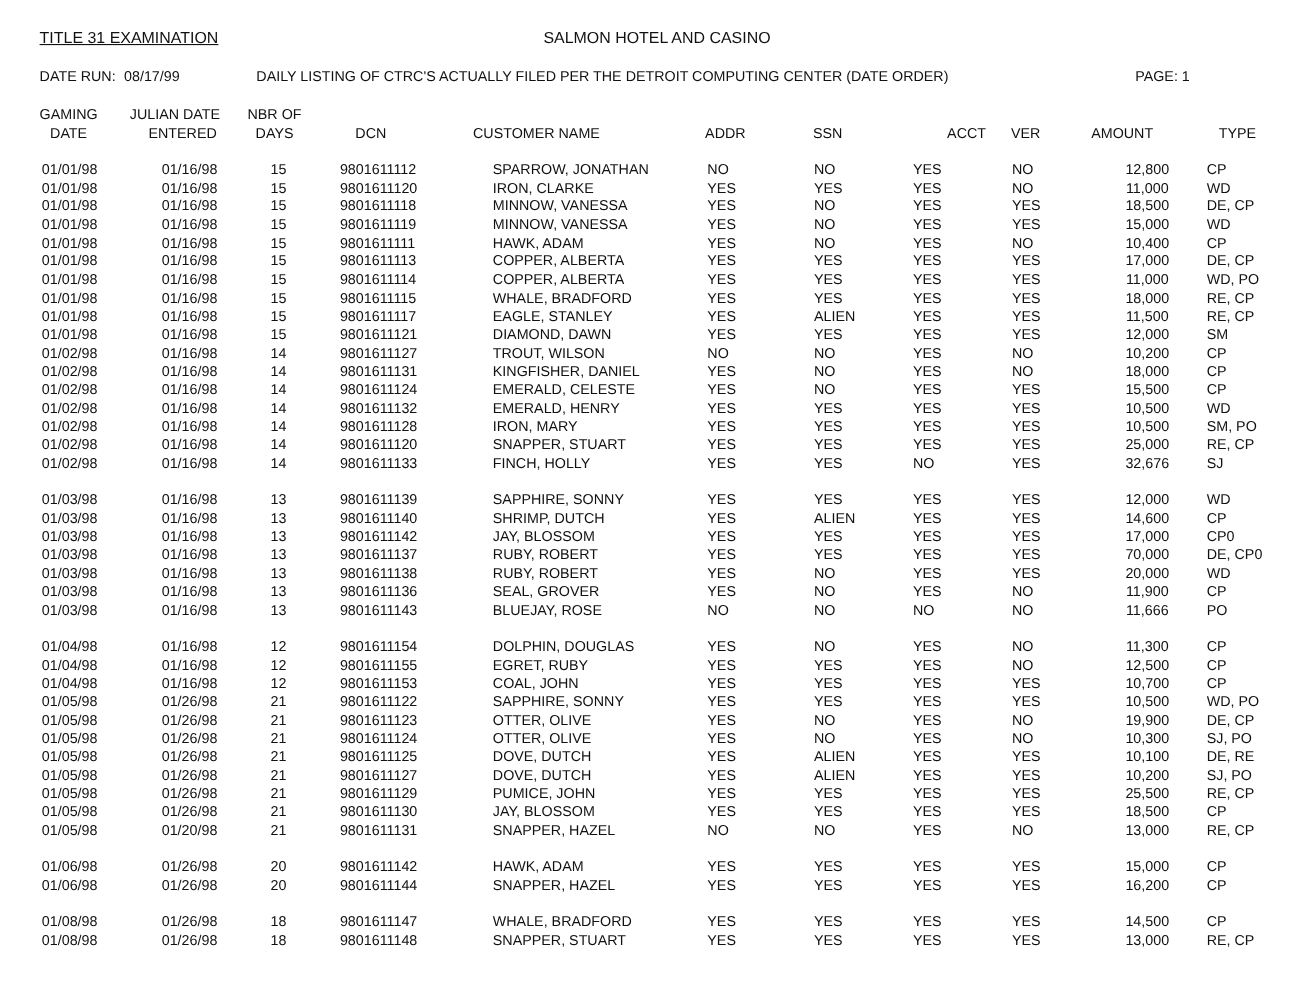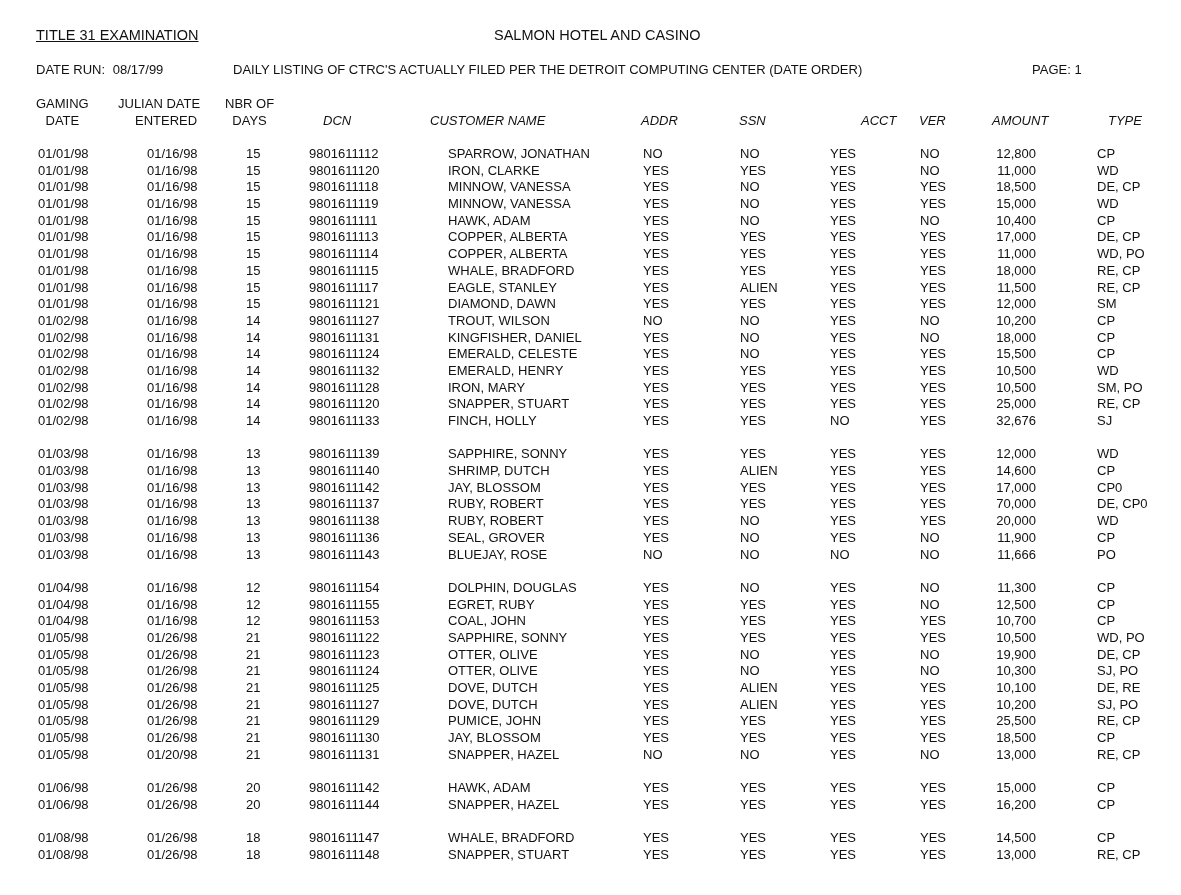--- a/index.html
+++ b/index.html
@@ -5,35 +5,35 @@
   html, body { margin: 0; padding: 0; background: #ffffff; }
   body {
     width: 1181px; height: 895px; position: relative; overflow: hidden;
     font-family: "Liberation Sans", "DejaVu Sans", sans-serif;
     color: #111111;
   }
   .abs { position: absolute; white-space: nowrap; }
   .title { font-size: 14.5px; top: 27px; }
   .sub { font-size: 13px; top: 62px; }
   .hdr { position: absolute; font-size: 13px; line-height: 17px; text-align: center; white-space: nowrap; }
-  .hdr-left { text-align: right; font-style: italic; }
+  .hdr-left { text-align: right; }
   #rows { position: absolute; left: 0; top: 146px; width: 937px; text-decoration: underline; }
   .row { position: relative; height: 16.7px; font-size: 13px; line-height: 16.7px; }
   .row.gap-before { margin-top: 16.7px; }
   .cell { position: absolute; top: 0; white-space: nowrap; }
   .c-gdate { left: 38px; }
   .c-jdate { left: 147px; }
   .c-days  { left: 246px; }
   .c-dcn   { left: 309px; }
   .c-name  { left: 448px; }
   .c-addr  { left: 643px; }
   .c-ssn   { left: 740px; }
   .c-acct  { left: 830px; }
   .c-ver   { left: 920px; }
-  .c-amt   { left: 986px; width: 50px; text-align: right; }
+  .c-amt   { left: 1018px; width: 50px; text-align: center; }
   .c-type  { left: 1097px; }
 </style>
 </head>
 <body>
 
 <div class="abs title" style="left:36px;text-decoration:underline;">TITLE 31 EXAMINATION</div>
 <div class="abs title" style="left:494px;">SALMON HOTEL AND CASINO</div>
 
 <div class="abs sub" style="left:36px;">
   <span>DATE RUN:</span>

